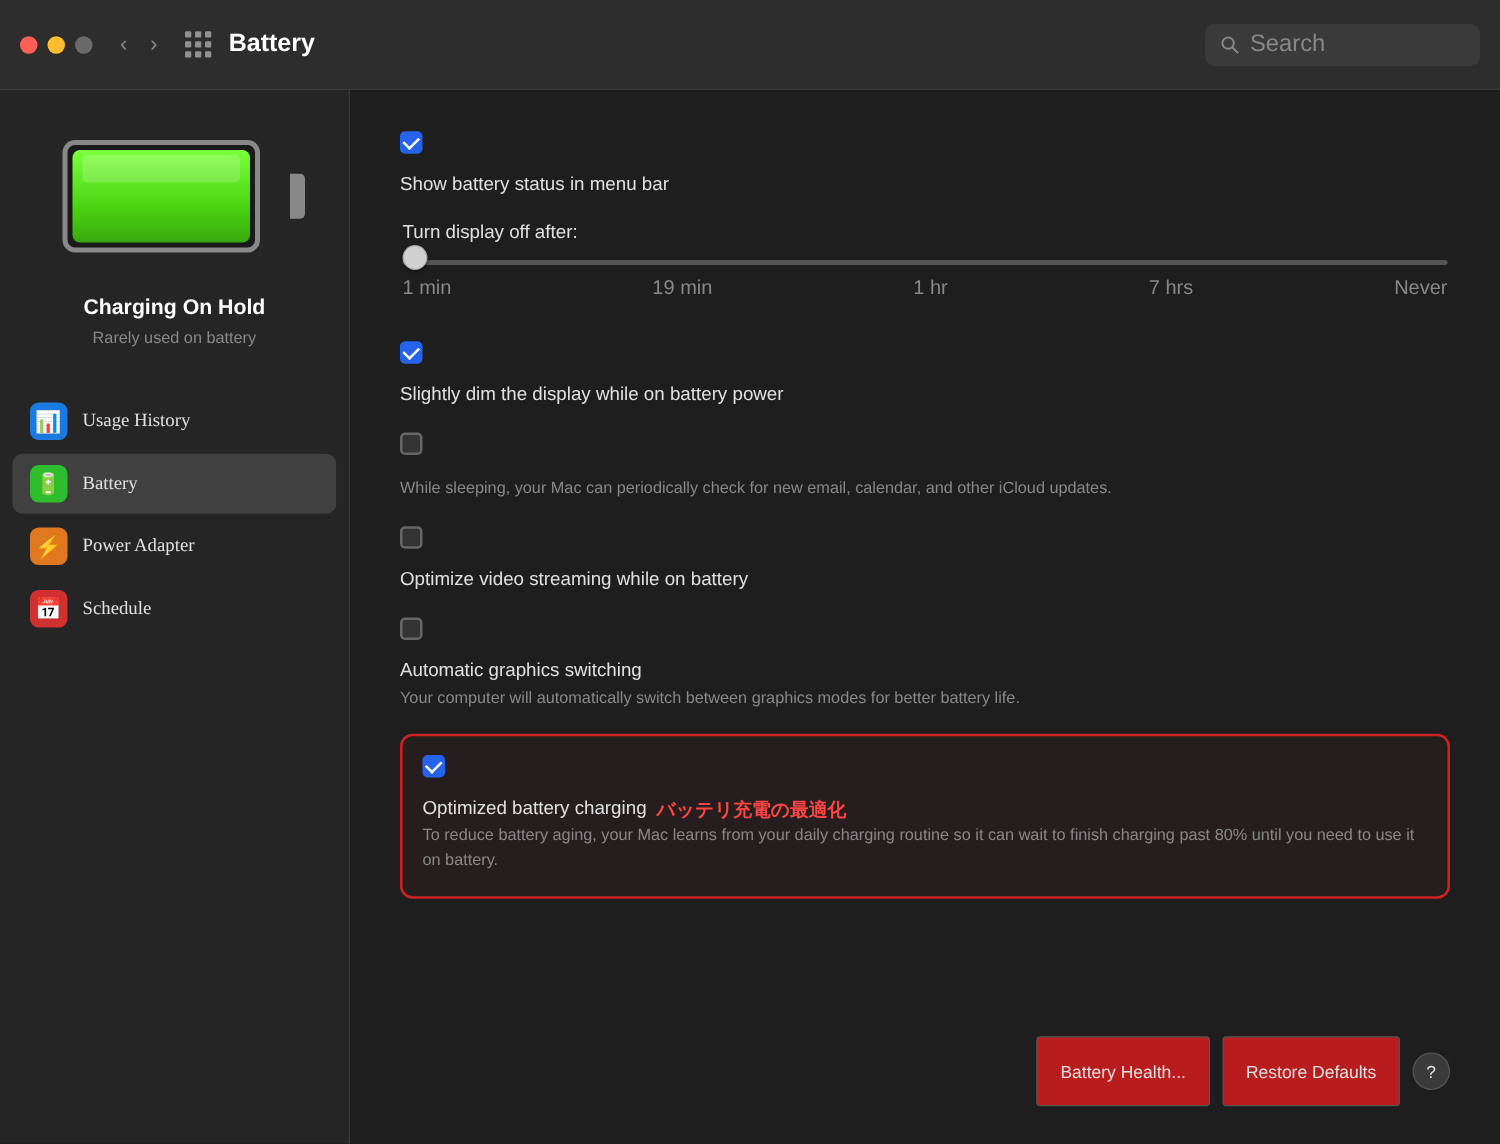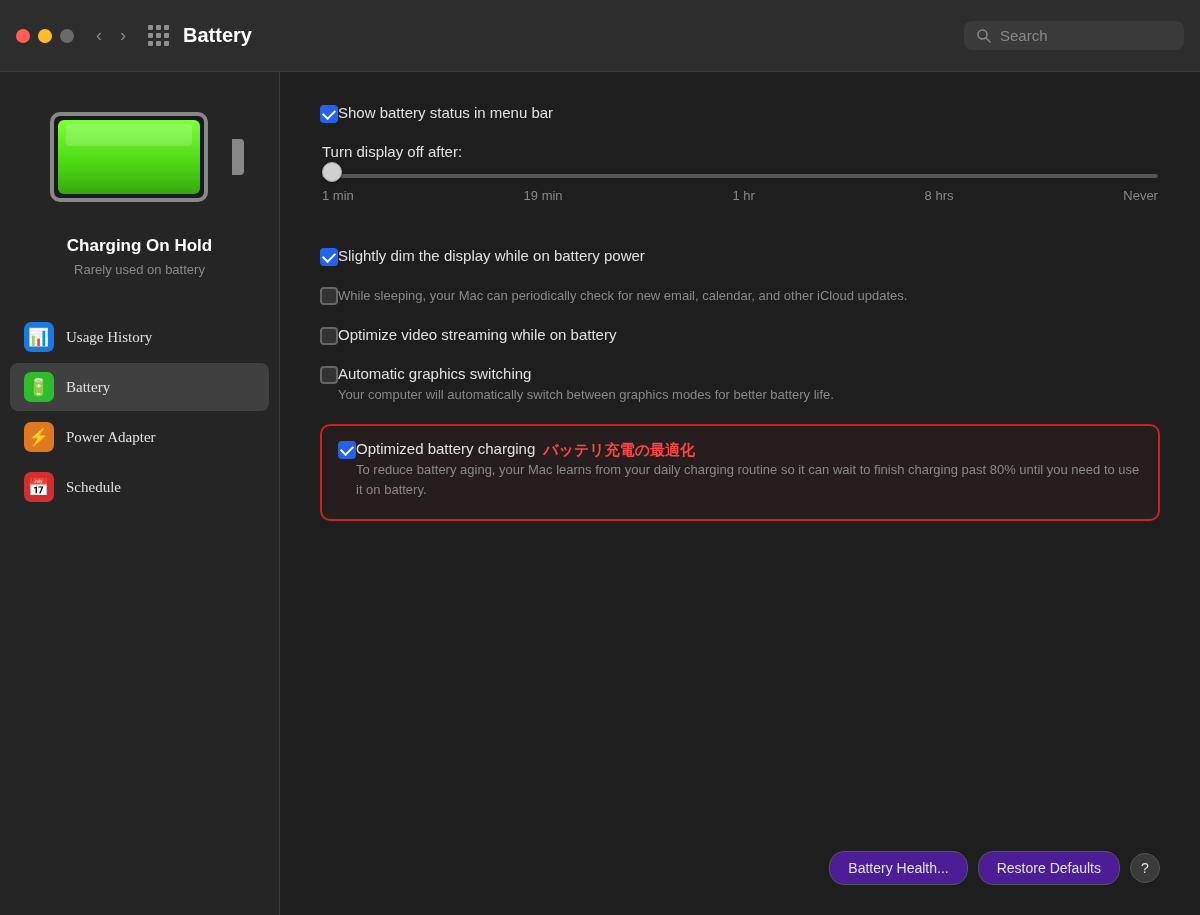--- a/index.html
+++ b/index.html
@@ -85,21 +85,21 @@
     }
     .search-icon-svg {
       color: #888;
       flex-shrink: 0;
     }
     .search-input {
       background: none;
       border: none;
       outline: none;
       color: #aaa;
-      font-size: 15px;
+      font-size: 19px;
       width: 100%;
     }
     .search-input::placeholder { color: #888; }
 
     
     .main {
       display: flex;
       flex: 1;
       overflow: hidden;
     }
@@ -217,21 +217,22 @@
       padding: 32px 40px 30px 40px;
       overflow-y: auto;
       display: flex;
       flex-direction: column;
     }
 
     .option-row {
       display: flex;
       align-items: flex-start;
       margin-bottom: 20px;
-      gap: 0;
+      gap: 16px;
+      flex-direction: column;
     }
 
     .checkbox-wrap {
       margin-top: 1px;
       flex-shrink: 0;
     }
 
     input[type="checkbox"] {
       appearance: none;
       -webkit-appearance: none;
@@ -270,21 +271,21 @@
       margin-bottom: 3px;
     }
     .option-desc {
       font-size: 13px;
       color: #888;
       line-height: 1.5;
     }
 
     
     .slider-section {
-      margin-bottom: 44px;
+      margin-bottom: 32px;
       padding: 0 2px;
     }
     .slider-label {
       font-size: 15px;
       color: #e0e0e0;
       margin-bottom: 14px;
     }
     .slider-wrap {
       position: relative;
       margin-bottom: 8px;
@@ -316,21 +317,21 @@
       border: 1px solid #aaa;
       margin-top: -8px;
       box-shadow: 0 1px 3px rgba(0,0,0,0.5);
     }
     .slider-labels {
       display: flex;
       justify-content: space-between;
       margin-top: 10px;
     }
     .slider-label-item {
-      font-size: 13px;
+      font-size: 16px;
       color: #888;
     }
 
     
     .highlighted-box {
       border: 2px solid #cc2222;
       border-radius: 10px;
       padding: 14px 16px;
       background: rgba(204, 34, 34, 0.05);
       margin-bottom: 20px;
@@ -346,24 +347,24 @@
     
     .bottom-bar {
       margin-top: auto;
       display: flex;
       justify-content: flex-end;
       align-items: center;
       gap: 10px;
       padding-top: 20px;
     }
     .btn {
-      padding: 8px 18px;
-      border-radius: 15px;
+      padding: 19px 18px;
+      border-radius: 3px;
       border: 1px solid #555;
-      background: #4c1d95;
+      background: #b91c1c;
       color: #e0e0e0;
       font-size: 14px;
       cursor: pointer;
     }
     .btn-help {
       width: 30px;
       height: 30px;
       border-radius: 50%;
       border: 1px solid #555;
       background: #3a3a3a;
@@ -465,21 +466,21 @@
     <div class="slider-section">
       <div class="slider-label">Turn display off after:</div>
       <div class="slider-wrap">
         <div class="slider-track"></div>
         <input type="range" min="0" max="4" value="0" style="">
       </div>
       <div class="slider-labels">
         <span class="slider-label-item">1 min</span>
         <span class="slider-label-item">19 min</span>
         <span class="slider-label-item">1 hr</span>
-        <span class="slider-label-item">8 hrs</span>
+        <span class="slider-label-item">7 hrs</span>
         <span class="slider-label-item">Never</span>
       </div>
     </div>
 
     <div class="option-row">
       <div class="checkbox-wrap">
         <input type="checkbox" checked="" style="">
       </div>
       <div class="option-text">
         <span class="option-label">Slightly dim the display while on battery power</span>

